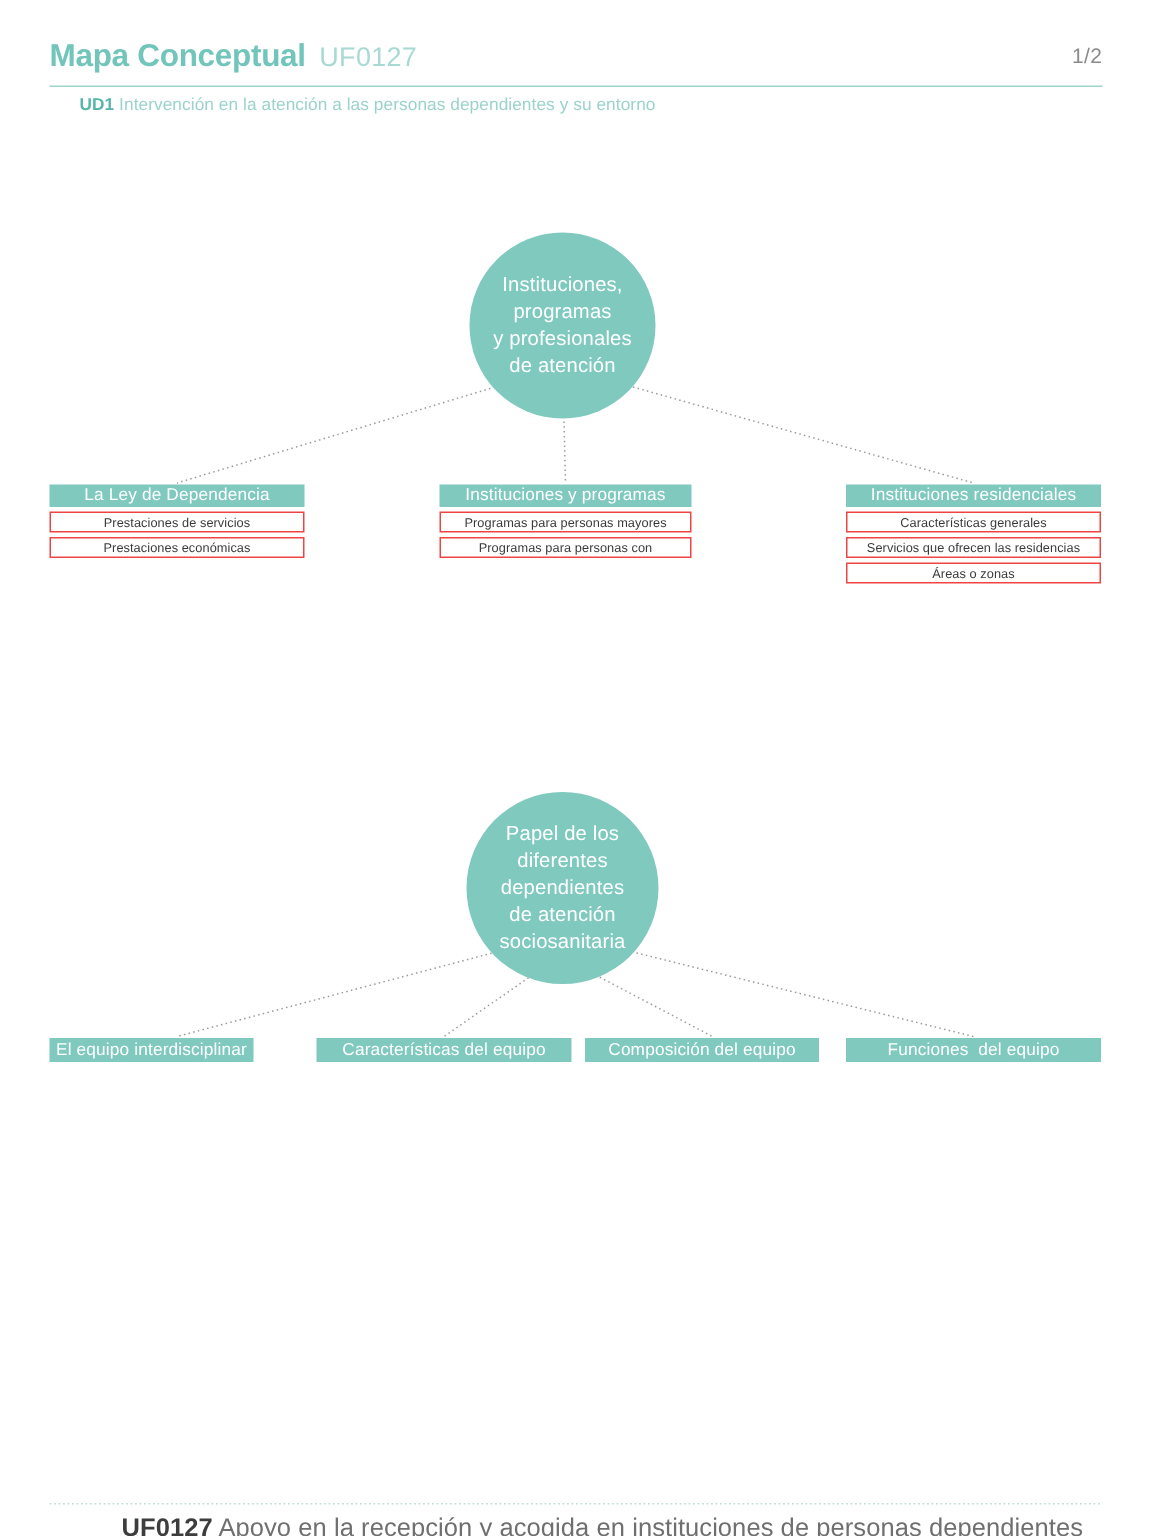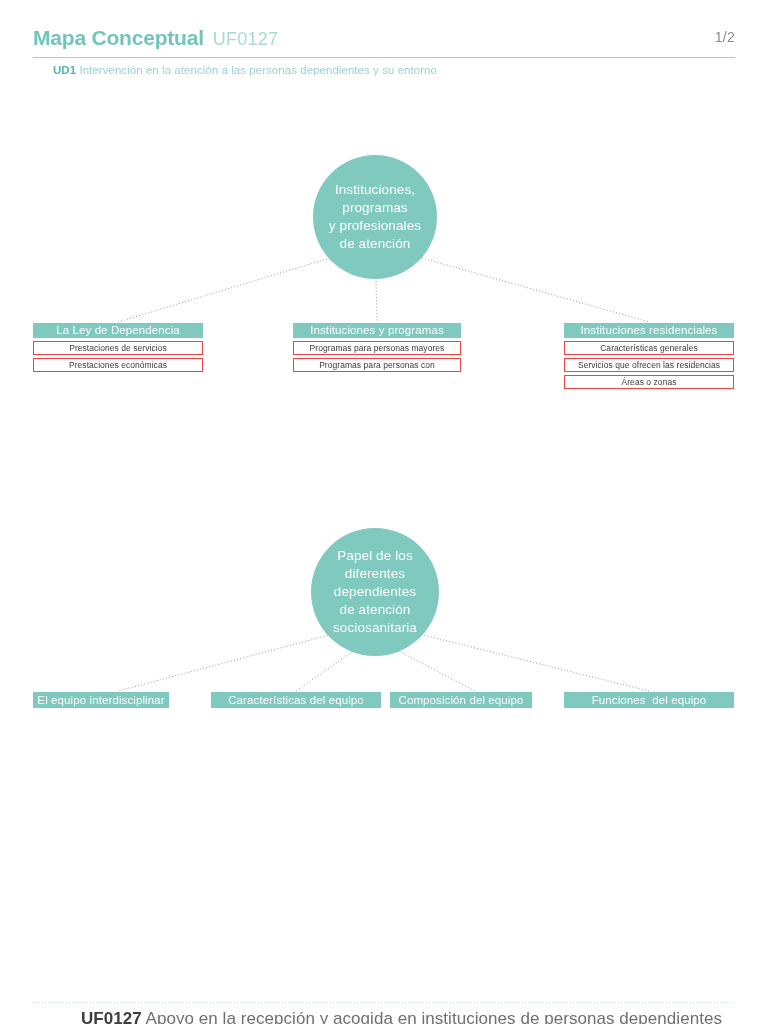--- a/index.html
+++ b/index.html
@@ -148,21 +148,21 @@
     text-align: center;
     font-size: 11.5px;
     height: 16px;
     line-height: 16px;
     letter-spacing: 0.1px;
     white-space: pre;
     overflow: hidden;
   }
   #flat-1 { left: 33px;  top: 692px; width: 136px; }
   #flat-2 { left: 211px; top: 692px; width: 170px; }
-  #flat-3 { left: 390px; top: 692px; width: 142px; }
+  #flat-3 { left: 390px; top: 692px; width: 156px; }
   #flat-4 { left: 564px; top: 692px; width: 170px; }
 
   
   #footer-text {
     position: absolute;
     left: 33px; top: 1009px;
     font-size: 17px;
     color: #6f6f6f;
     letter-spacing: 0.05px;
     margin-left: 48px;

